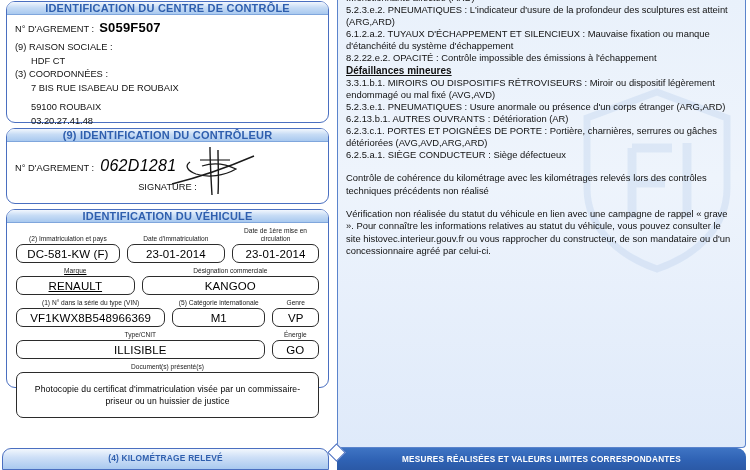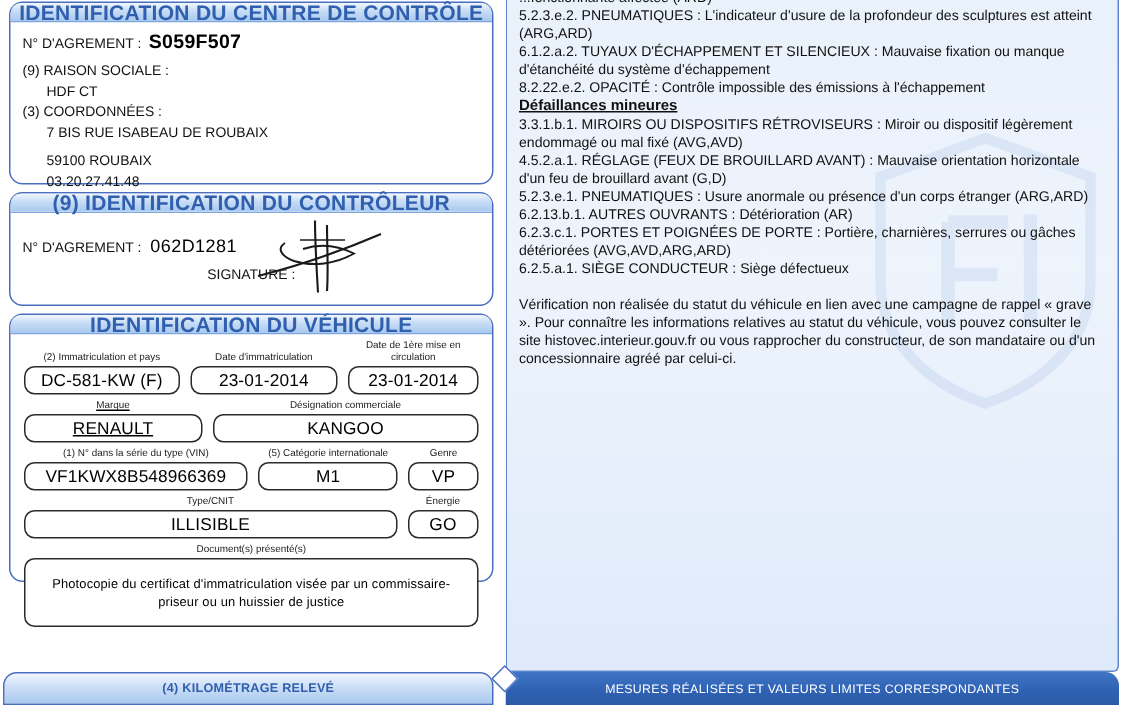--- a/index.html
+++ b/index.html
@@ -41,21 +41,21 @@
   .panel-header {
     height: 13px;
     border-radius: 7px 7px 0 0;
     background: linear-gradient(to bottom, #f2f7fd 0%, #c7dcf5 45%, #a9c9ef 100%);
     border-bottom: 1px solid #7fa6dc;
     display: flex;
     align-items: center;
     justify-content: center;
   }
   .panel-header span {
-    font-size: 14px;
+    font-size: 11px;
     letter-spacing: .2px;
     color: #2f5fae;
     font-weight: 600;
     white-space: nowrap;
   }
 
   .panel-body { padding: 4px 8px 5px 8px; position: relative; }
 
   
   #panel-centre { top: 1px; height: 122px; }
@@ -63,21 +63,21 @@
   .line.indent { padding-left: 16px; }
   .agrement-row { display: flex; align-items: baseline; gap: 5px; margin-top: 1px; }
   .agrement-label { font-size: 9.3px; color: #111; }
   .agrement-value { font-size: 13px; font-weight: bold; color: #000; letter-spacing: .2px; }
   .sp { height: 6px; }
 
   
   #panel-controleur { top: 128px; height: 76px; text-align: center; }
   .ctrl-row { display: flex; align-items: baseline; gap: 6px; margin-top: 11px; }
   .ctrl-label { font-size: 9.3px; color: #111; }
-  .ctrl-value { font-size: 12px; color: #000; letter-spacing: .3px; }
+  .ctrl-value { font-size: 16px; color: #000; letter-spacing: .3px; font-style: italic; }
   .ctrl-sign { font-size: 9.3px; color: #111; margin-top: 7px; }
   .signature {
     position: absolute;
     right: 70px;
     top: 2px;
     width: 92px;
     height: 54px;
     pointer-events: none;
   }
 
@@ -209,21 +209,21 @@
     height: 22px;
     background: linear-gradient(to bottom, #3f74c4 0%, #2f62b4 55%, #2b59a6 100%);
     border-radius: 0 9px 0 0;
     display: flex;
     align-items: center;
     justify-content: center;
   }
   .bottom-bar-right span {
     font-size: 8.2px;
     color: #ffffff;
-    font-weight: 400;
+    font-weight: 700;
     letter-spacing: .25px;
   }
 
   .diamond {
     position: absolute;
     left: 330px;
     bottom: 11px;
     width: 13px;
     height: 13px;
     background: #ffffff;
@@ -406,26 +406,26 @@
 
       <div class="rp-body">
         <div class="def-line clipped">...fonctionnante affectée (ARD)</div>
         <div class="def-line">5.2.3.e.2. PNEUMATIQUES : L'indicateur d'usure de la profondeur des sculptures est atteint (ARG,ARD)</div>
         <div class="def-line">6.1.2.a.2. TUYAUX D'ÉCHAPPEMENT ET SILENCIEUX : Mauvaise fixation ou manque d'étanchéité du système d'échappement</div>
         <div class="def-line">8.2.22.e.2. OPACITÉ : Contrôle impossible des émissions à l'échappement</div>
 
         <div class="subhead">Défaillances mineures</div>
 
         <div class="def-line">3.3.1.b.1. MIROIRS OU DISPOSITIFS RÉTROVISEURS : Miroir ou dispositif légèrement endommagé ou mal fixé (AVG,AVD)</div>
-        <div class="def-line">4.5.2.a.1. RÉGLAGE (FEUX DE BROUILLARD AVANT) : Mauvaise orientation horizontale d'un feu de brouillard avant (G,D)</div>
         <div class="def-line">5.2.3.e.1. PNEUMATIQUES : Usure anormale ou présence d'un corps étranger (ARG,ARD)</div>
         <div class="def-line">6.2.13.b.1. AUTRES OUVRANTS : Détérioration (AR)</div>
         <div class="def-line">6.2.3.c.1. PORTES ET POIGNÉES DE PORTE : Portière, charnières, serrures ou gâches détériorées (AVG,AVD,ARG,ARD)</div>
         <div class="def-line">6.2.5.a.1. SIÈGE CONDUCTEUR : Siège défectueux</div>
 
+        <div class="para">Contrôle de cohérence du kilométrage avec les kilométrages relevés lors des contrôles techniques précédents non réalisé</div>
         <div class="para">Vérification non réalisée du statut du véhicule en lien avec une campagne de rappel « grave ». Pour connaître les informations relatives au statut du véhicule, vous pouvez consulter le site histovec.interieur.gouv.fr ou vous rapprocher du constructeur, de son mandataire ou d'un  concessionnaire agréé par celui-ci.</div>
       </div>
     </div>
 
     <div class="bottom-bar-right">
       <span>MESURES RÉALISÉES ET VALEURS LIMITES CORRESPONDANTES</span>
     </div>
   </div>
 
 </div>

